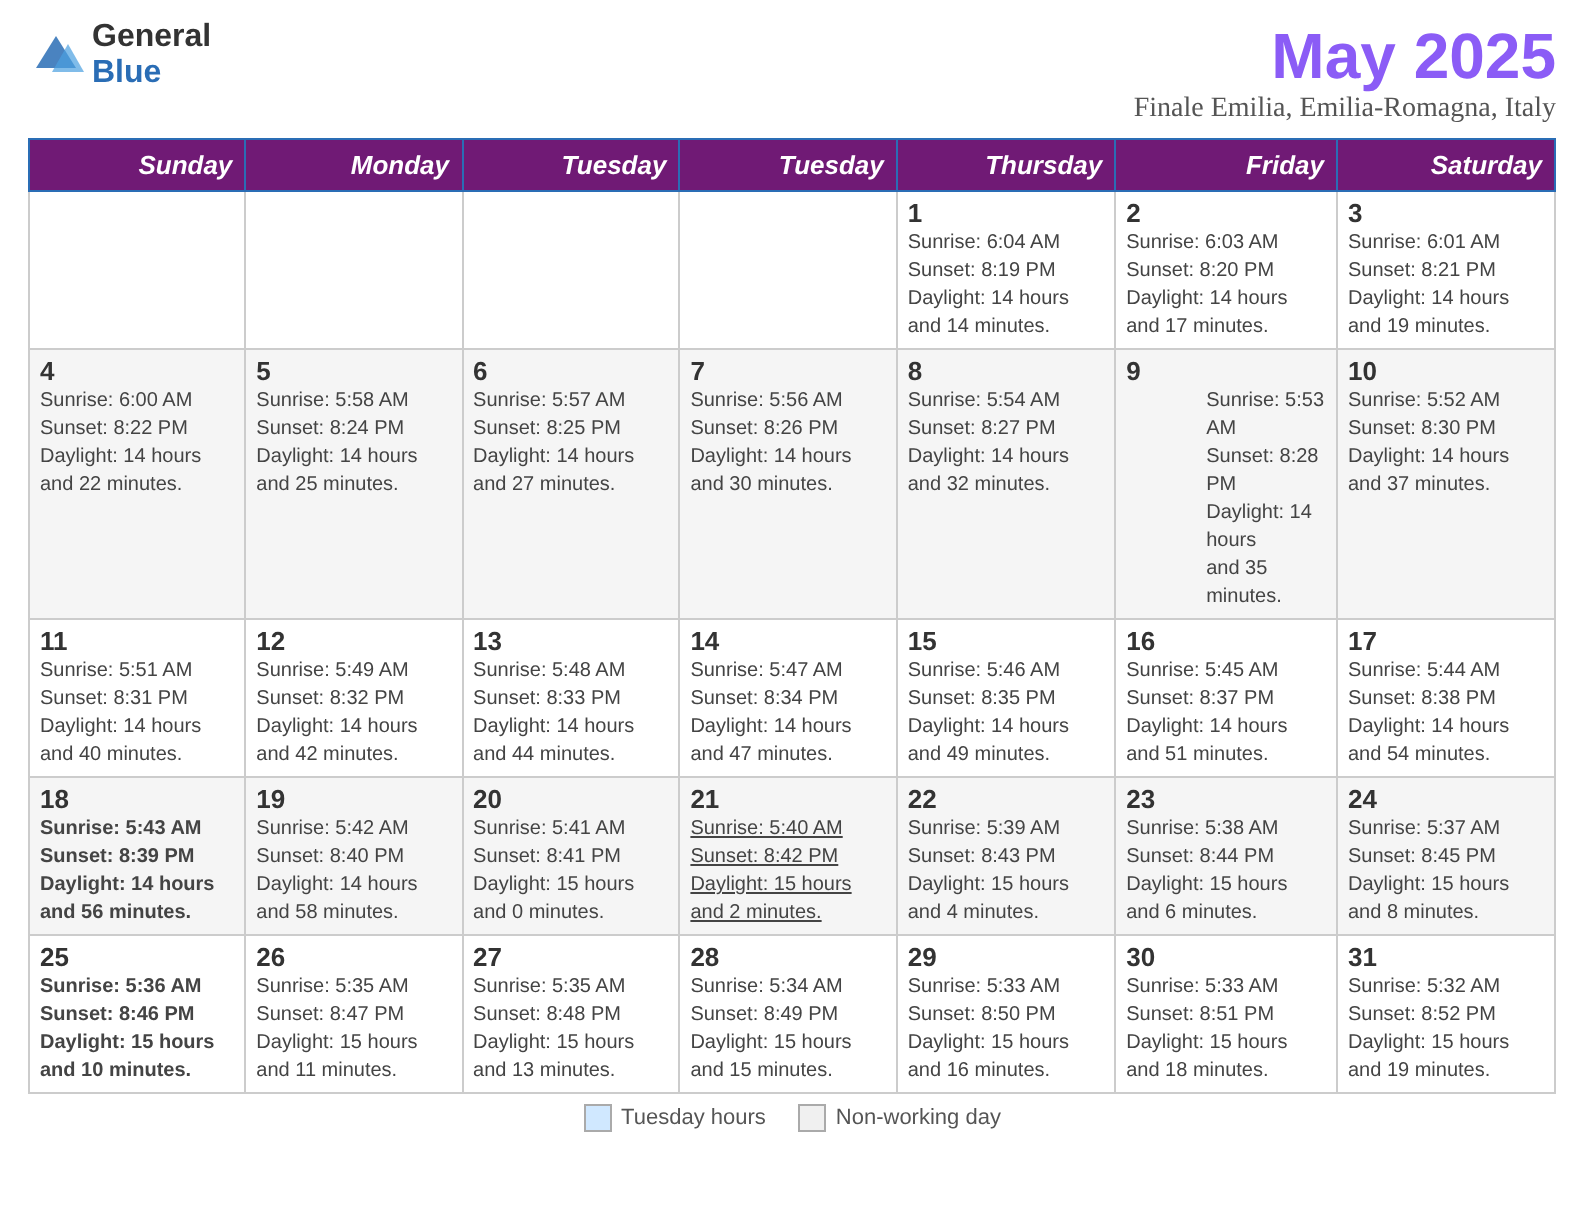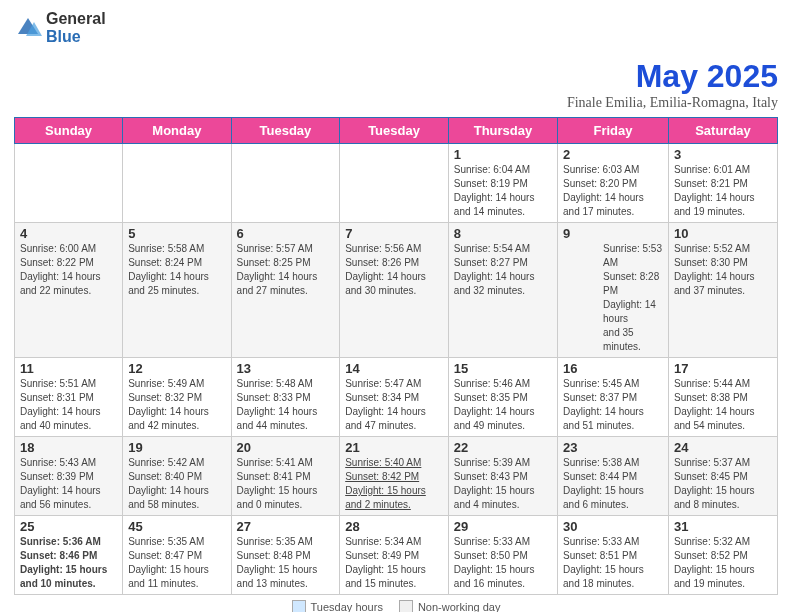--- a/index.html
+++ b/index.html
@@ -44,41 +44,41 @@
     .logo-icon {
       width: 28px;
       height: 28px;
     }
     .title-block {
       text-align: right;
     }
     .month-title {
       font-size: 32px;
       font-weight: bold;
-      color: #1d4ed8;
-      margin-top: 48px;
+      color: #8b5cf6;
     }
     .location {
       font-size: 14px;
       color: #555;
       font-family: Liberation Serif, serif;
     }
     .calendar {
       width: 100%;
       border-collapse: collapse;
       border: 1px solid #ccc;
     }
     .calendar th {
-      background-color: #ec4899;
+      background-color: #701a75;
       color: #fff;
       font-size: 13px;
       font-weight: bold;
       padding: 5px 6px;
       border: 1px solid #2a6db5;
-      text-align: center;
+      text-align: right;
+      font-style: italic;
     }
     .calendar td {
       border: 1px solid #ccc;
       vertical-align: top;
       padding: 3px 5px;
       width: 113px;
       font-size: 10.5px;
       color: #333;
       background: #fff;
     }
@@ -279,21 +279,21 @@
             <span class="day-num">17</span>
             <div class="day-info" style="white-space: pre-line;">Sunrise: 5:44 AM
 Sunset: 8:38 PM
 Daylight: 14 hours
 and 54 minutes.</div>
           </td>
         </tr>
         <tr>
           <td>
             <span class="day-num">18</span>
-            <div class="day-info" style="white-space: pre-line;">Sunrise: 5:43 AM
+            <div class="day-info" style="white-space: pre-line; font-weight: bold;">Sunrise: 5:43 AM
 Sunset: 8:39 PM
 Daylight: 14 hours
 and 56 minutes.</div>
           </td>
           <td>
             <span class="day-num">19</span>
             <div class="day-info" style="white-space: pre-line;">Sunrise: 5:42 AM
 Sunset: 8:40 PM
 Daylight: 14 hours
 and 58 minutes.</div>
@@ -336,21 +336,21 @@
         </tr>
         <tr>
           <td>
             <span class="day-num">25</span>
             <div class="day-info" style="white-space: pre-line; font-weight: bold;">Sunrise: 5:36 AM
 Sunset: 8:46 PM
 Daylight: 15 hours
 and 10 minutes.</div>
           </td>
           <td>
-            <span class="day-num">45</span>
+            <span class="day-num">26</span>
             <div class="day-info" style="white-space: pre-line;">Sunrise: 5:35 AM
 Sunset: 8:47 PM
 Daylight: 15 hours
 and 11 minutes.</div>
           </td>
           <td>
             <span class="day-num">27</span>
             <div class="day-info" style="white-space: pre-line;">Sunrise: 5:35 AM
 Sunset: 8:48 PM
 Daylight: 15 hours

